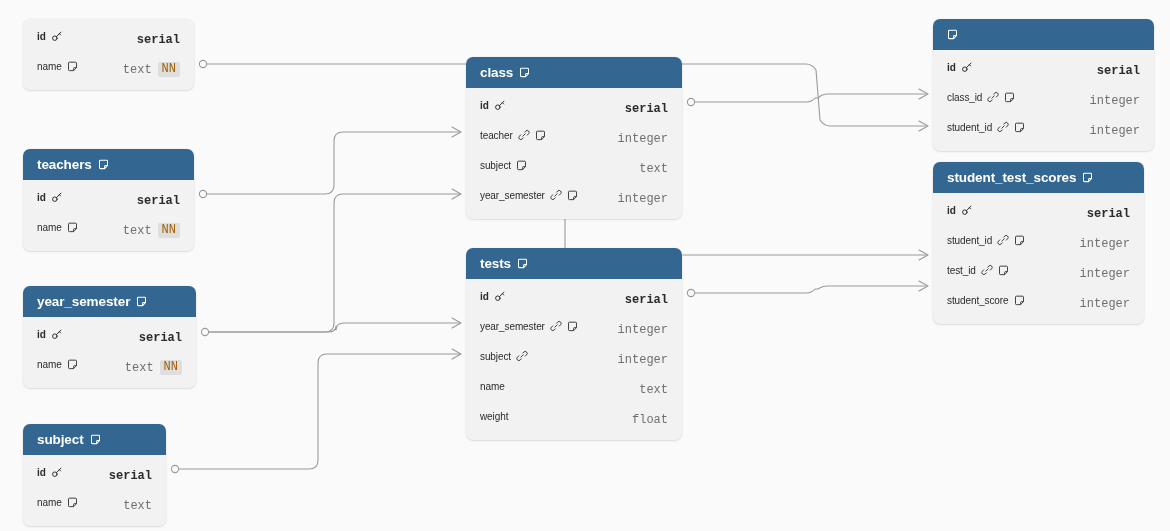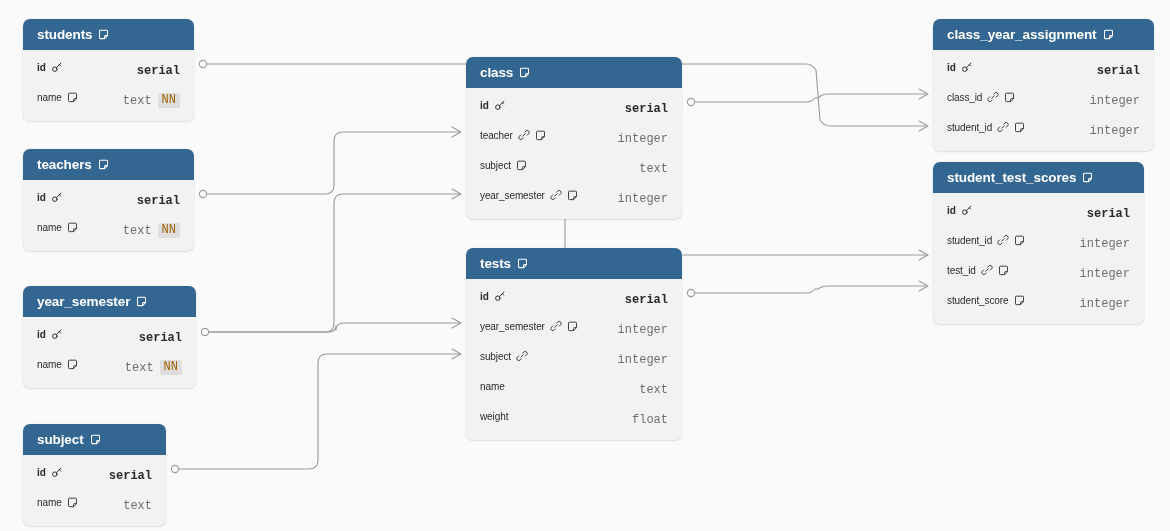--- a/index.html
+++ b/index.html
@@ -122,29 +122,20 @@
       <path d="M 452 349 L 461 354 L 452 359"></path>
       <path d="M 919 89 L 928 94 L 919 99"></path>
       <path d="M 919 121 L 928 126 L 919 131"></path>
       <path d="M 919 250 L 928 255 L 919 260"></path>
       <path d="M 919 281 L 928 286 L 919 291"></path>
     </g>
   </svg>
 
   <div id="tables-layer">
       <div class="table-card" style="left: 23px; top: 19px; width: 171px;">
-        <div class="tbl-header">
-          <span>students</span>
-  <span class="icn">
-    <svg width="11" height="11" viewBox="0 0 16 16" fill="none" stroke="#ffffff" stroke-width="1.5" stroke-linejoin="round">
-      <path d="M2.2 3.0 a1.3 1.3 0 0 1 1.3 -1.3 h9 a1.3 1.3 0 0 1 1.3 1.3 v6.6 l-4.2 4.4 h-6.1 a1.3 1.3 0 0 1 -1.3 -1.3 z"></path>
-      <path d="M13.8 9.6 h-2.9 a1.3 1.3 0 0 0 -1.3 1.3 v3.1"></path>
-    </svg>
-  </span>
-</div>
         <div class="tbl-body">
           <div class="row">
             <span class="col-name pk">
               <span>id</span>
   <span class="icn">
     <svg width="12" height="12" viewBox="0 0 16 16" fill="none" stroke="#2b2b2b" stroke-width="1.3" stroke-linecap="round" stroke-linejoin="round">
       <circle cx="5.1" cy="10.9" r="3.0"></circle>
       <path d="M7.3 8.8 L13.3 2.8"></path>
       <path d="M11.2 4.9 L12.9 6.6"></path>
     </svg>
@@ -478,21 +469,20 @@
             </span>
             <span class="spacer"></span>
             <span class="col-type">
               <span>float</span>
             </span>
           </div>
         </div>
       </div>
       <div class="table-card" style="left: 933px; top: 19px; width: 221px;">
         <div class="tbl-header">
-          <span>class_year_assignment</span>
   <span class="icn">
     <svg width="11" height="11" viewBox="0 0 16 16" fill="none" stroke="#ffffff" stroke-width="1.5" stroke-linejoin="round">
       <path d="M2.2 3.0 a1.3 1.3 0 0 1 1.3 -1.3 h9 a1.3 1.3 0 0 1 1.3 1.3 v6.6 l-4.2 4.4 h-6.1 a1.3 1.3 0 0 1 -1.3 -1.3 z"></path>
       <path d="M13.8 9.6 h-2.9 a1.3 1.3 0 0 0 -1.3 1.3 v3.1"></path>
     </svg>
   </span>
 </div>
         <div class="tbl-body">
           <div class="row">
             <span class="col-name pk">

